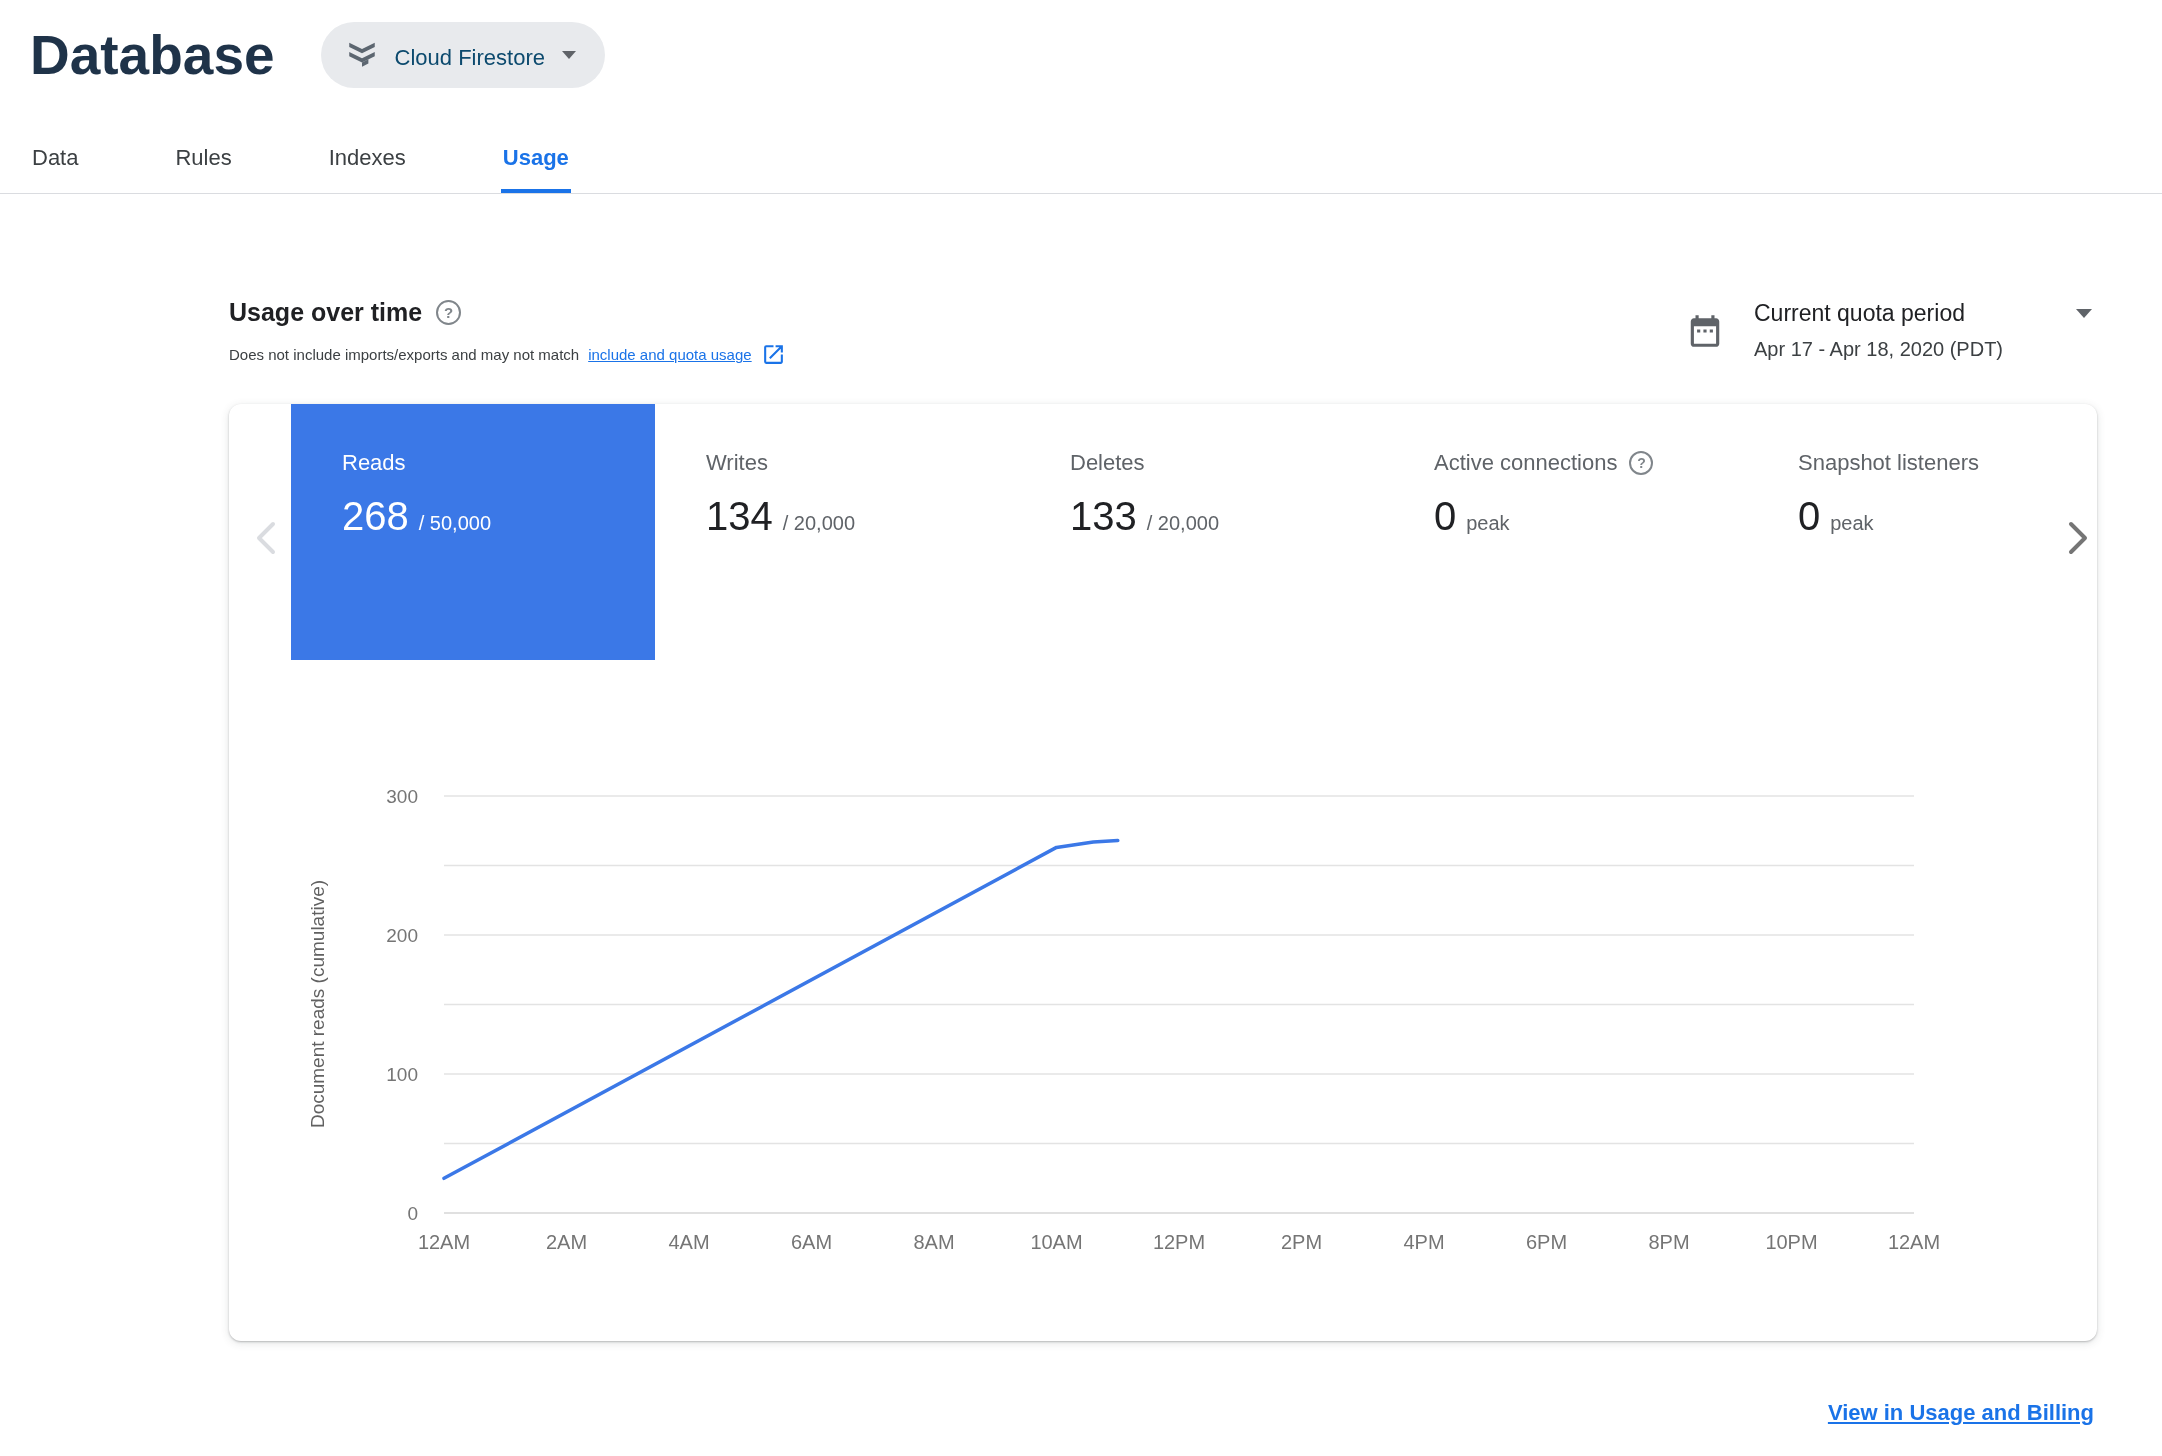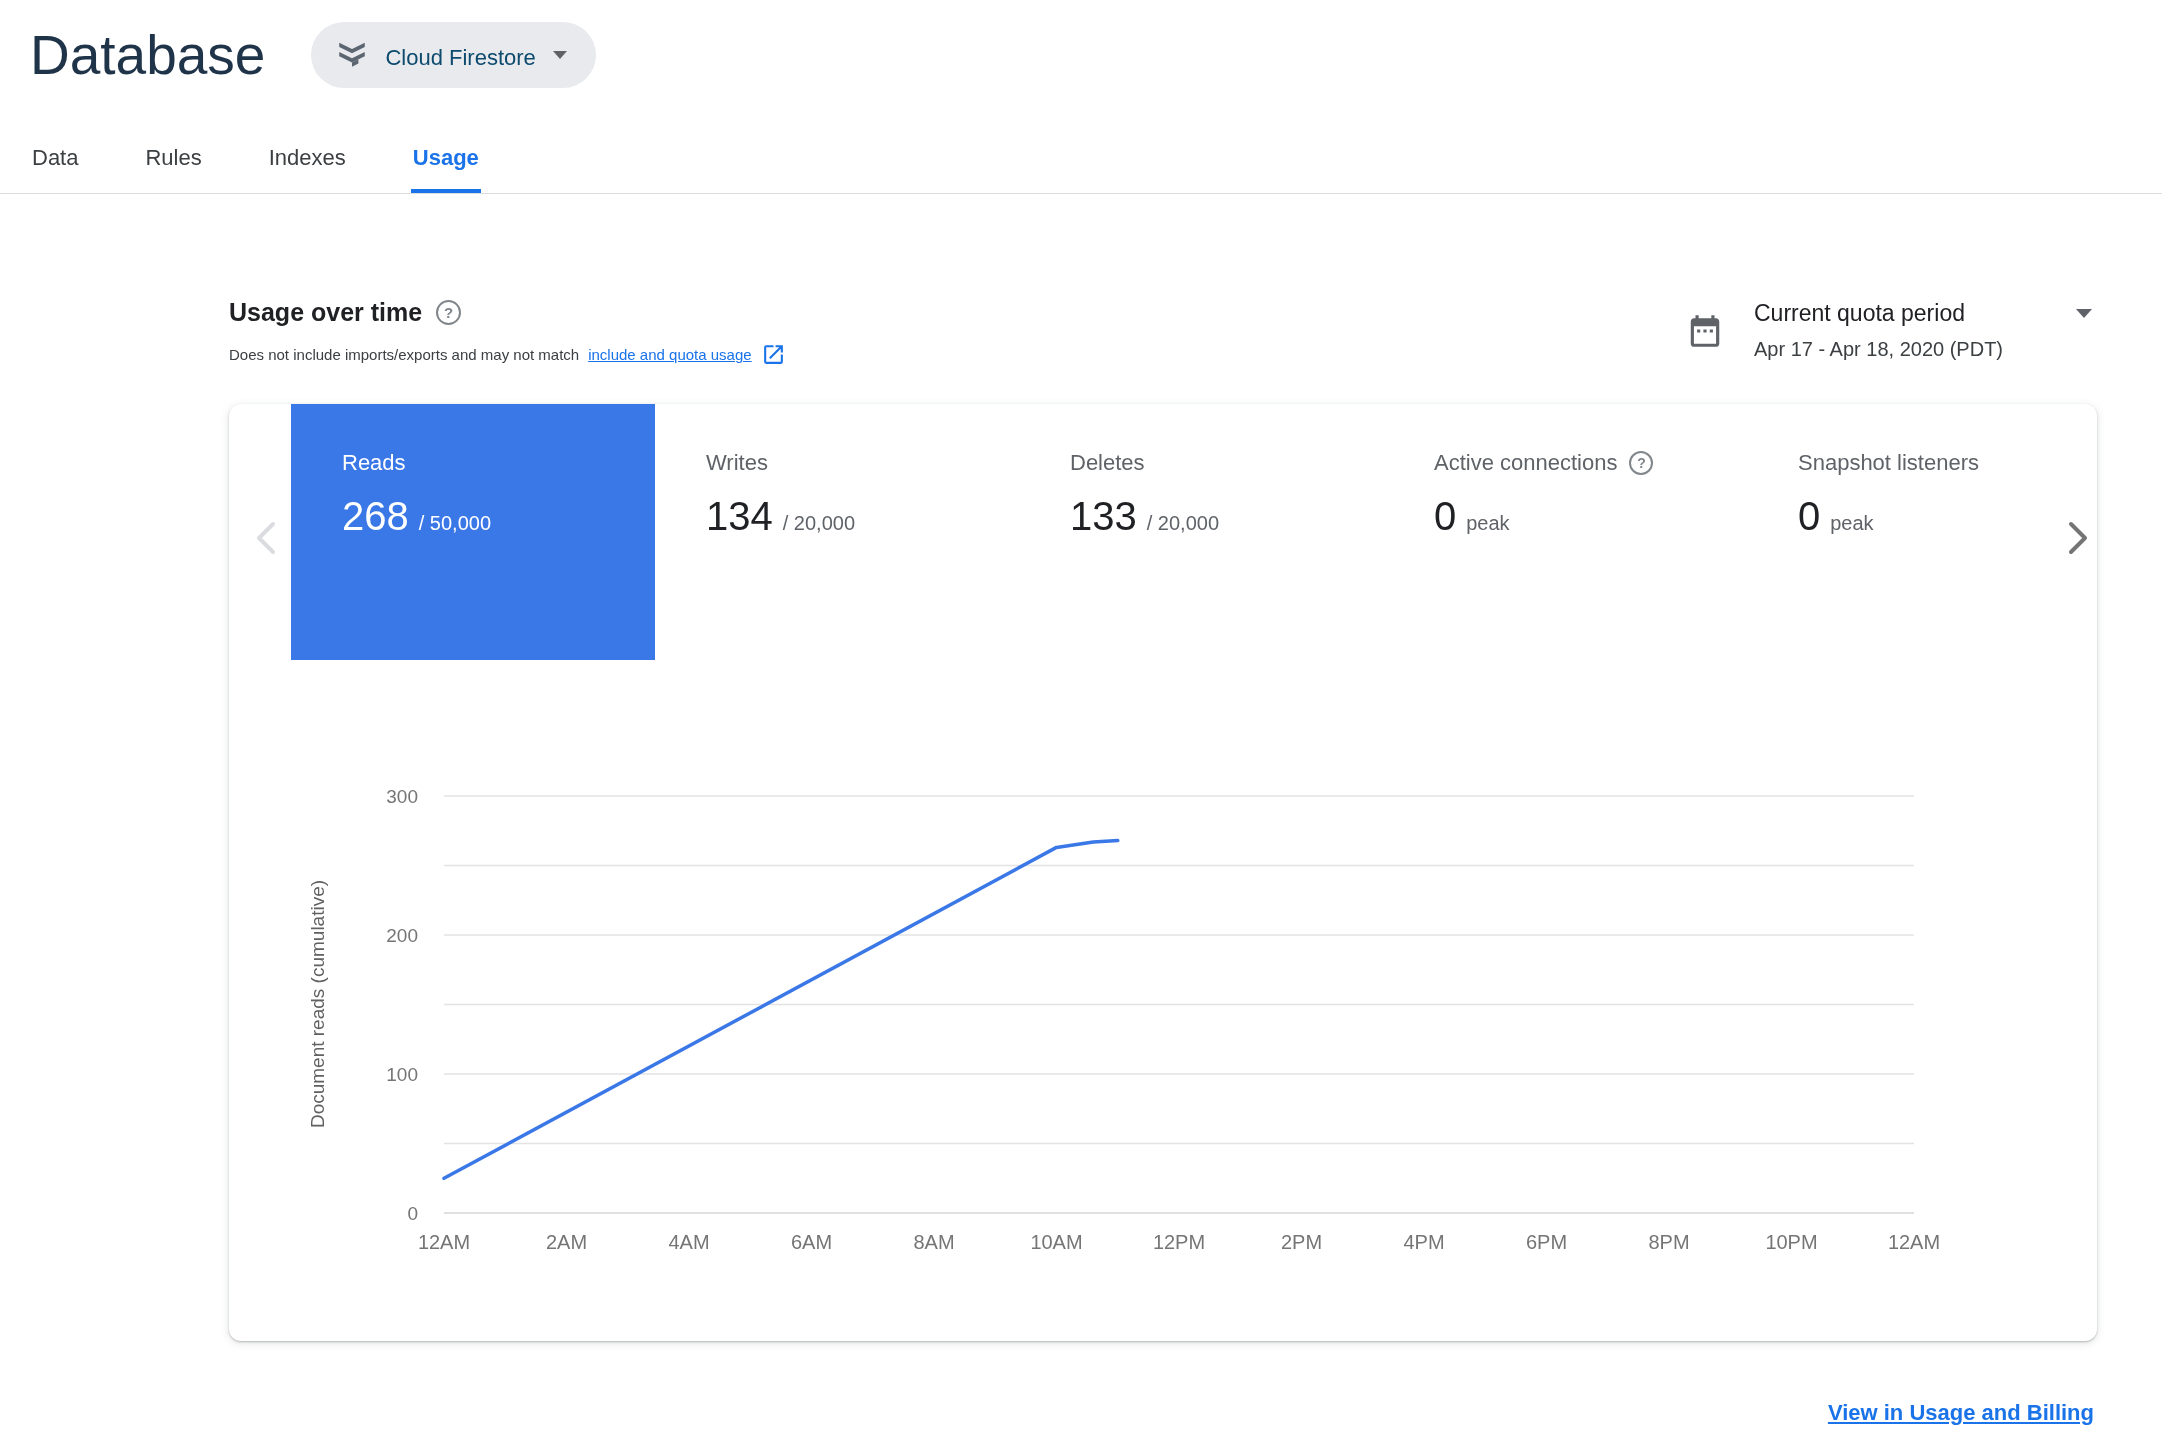--- a/index.html
+++ b/index.html
@@ -1,25 +1,25 @@
 <!DOCTYPE html>
 <html><head>
 <meta charset="utf-8">
 <style>
   html,body{margin:0;padding:0;}
   body{width:2162px;height:1456px;background:#ffffff;font-family:"Liberation Sans",sans-serif;position:relative;overflow:hidden;color:#202124;}
 
   
   .header{position:absolute;top:22px;left:30px;display:flex;align-items:center;gap:46px;}
-  .page-title{margin:0;font-size:55px;font-weight:400;color:#1f3349;}
+  .page-title{margin:0;font-size:55px;font-weight:700;color:#1f3349;}
   .product-pill{display:flex;align-items:center;gap:16px;height:66px;padding:0 28px 0 24px;background:#e8eaed;border:none;border-radius:33px;font-family:inherit;cursor:pointer;}
   .pill-label{font-size:22px;color:#0c4a6e;margin-top:6px;}
 
   
-  .tabs{position:absolute;top:143px;left:0;width:2162px;display:flex;gap:63px;padding-left:30px;border-bottom:1px solid #dadce0;box-sizing:border-box;}
+  .tabs{position:absolute;top:143px;left:0;width:2162px;display:flex;gap:93px;padding-left:30px;border-bottom:1px solid #dadce0;box-sizing:border-box;}
   .tab{font-size:22px;color:#3c4043;padding:2px 2px 18px 2px;border-bottom:4px solid transparent;cursor:pointer;}
   .tab.active{color:#1a73e8;font-weight:700;border-bottom-color:#1a73e8;}
 
   
   .usage-head{position:absolute;left:229px;top:298px;}
   .usage-title-row{display:flex;align-items:center;gap:14px;}
   .usage-title{margin:0;font-size:25px;font-weight:700;color:#202124;}
   .help-circle{display:inline-flex;align-items:center;justify-content:center;width:25px;height:25px;border:2px solid #80868b;border-radius:50%;font-size:15px;font-weight:700;color:#80868b;box-sizing:border-box;cursor:pointer;}
   .usage-subtitle{margin:15px 0 0 0;font-size:15px;color:#3c4043;display:flex;align-items:center;gap:9px;}
   .inline-link{color:#1a73e8;text-decoration:underline;cursor:pointer;}

